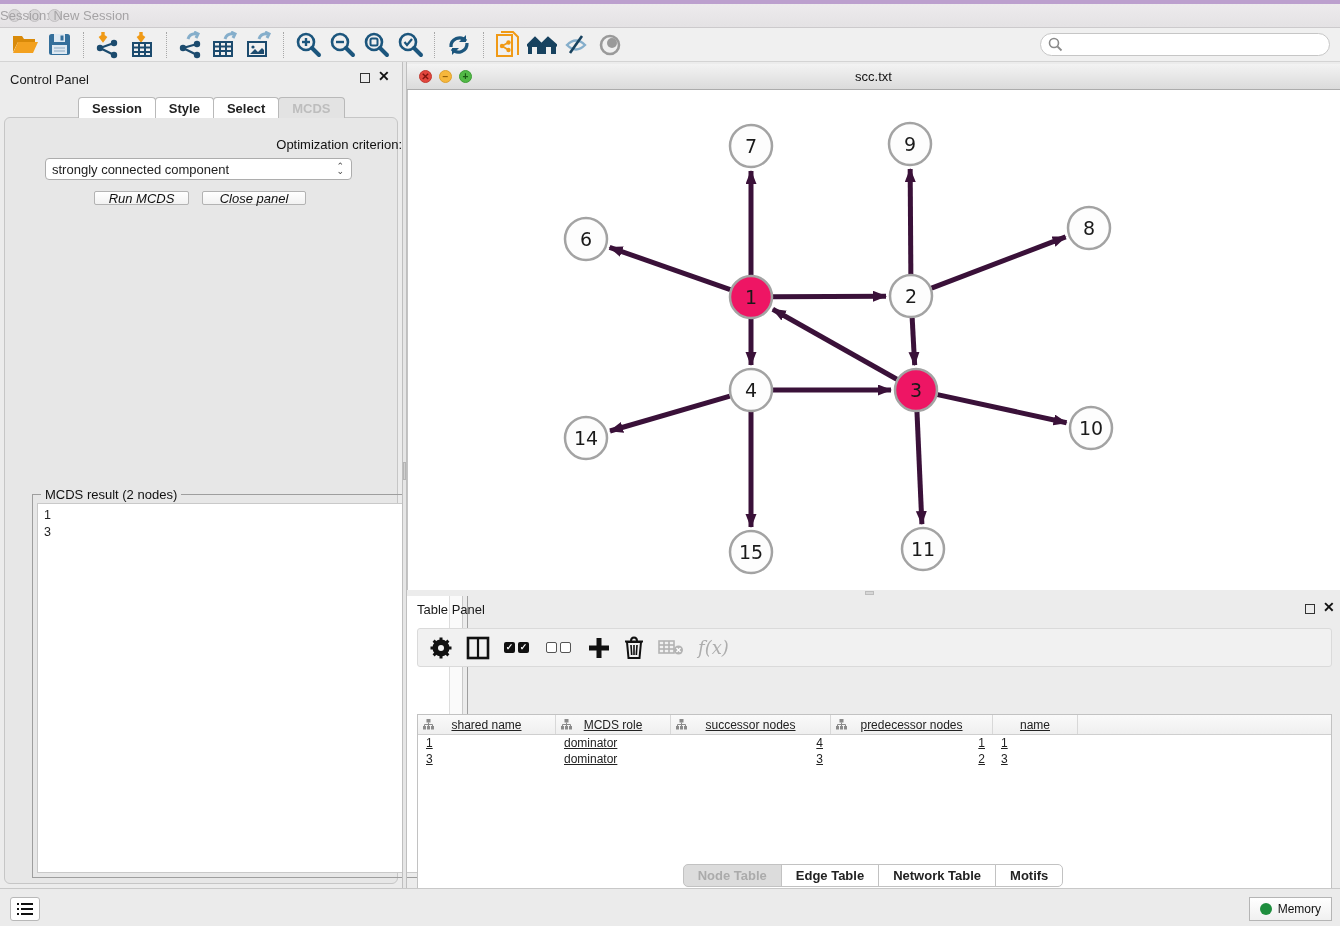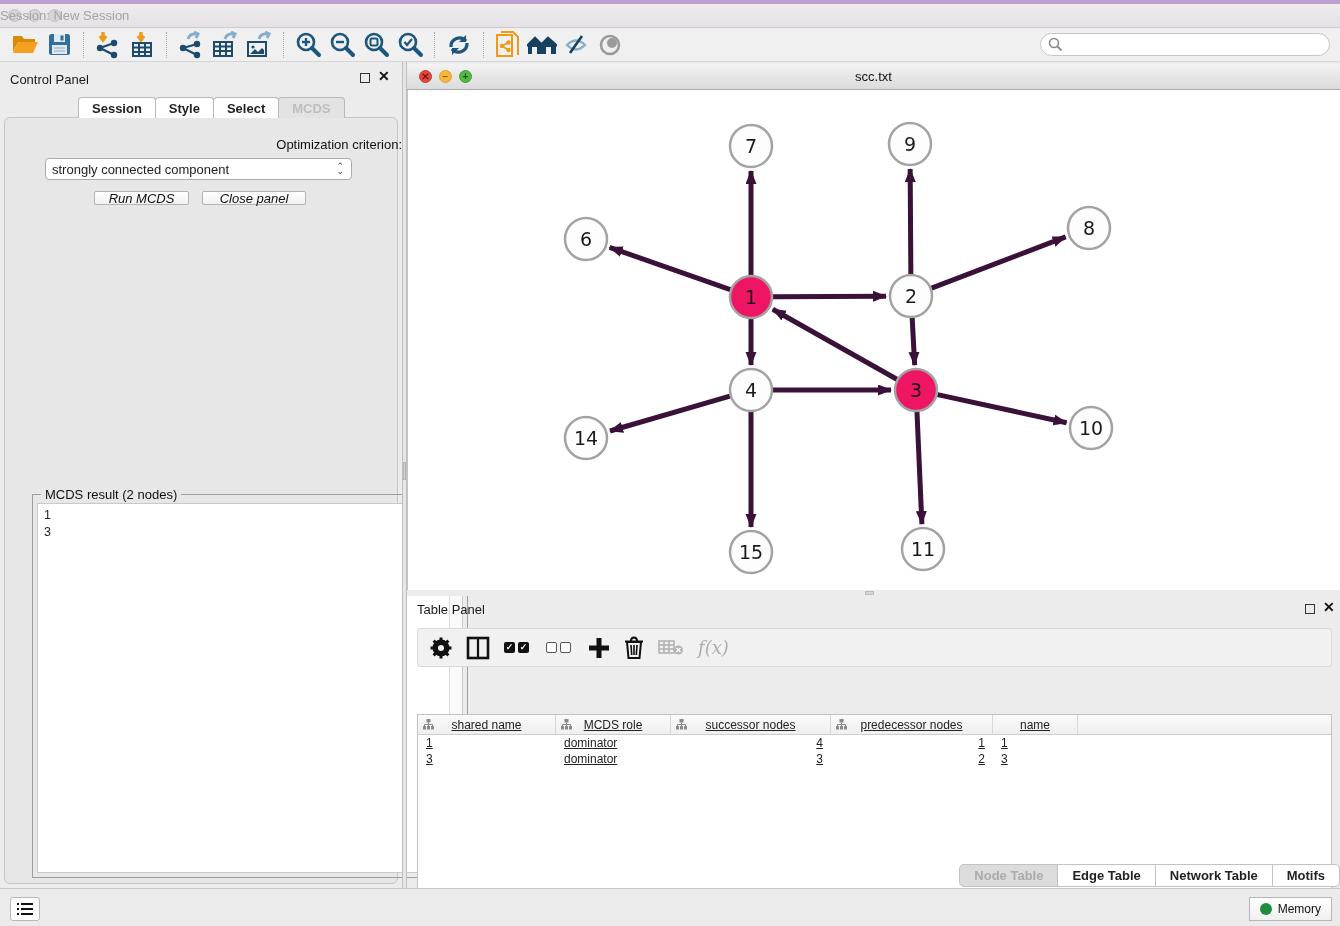--- a/index.html
+++ b/index.html
@@ -59,21 +59,21 @@
   .chk { width:11px; height:11px; display:inline-block; margin-right:3px; border-radius:2px; }
   .chk.on { background:#111; color:#fff; font-size:9px; line-height:11px; text-align:center; font-weight:bold; }
   .chk.off { background:#fff; border:1.5px solid #555; }
   #fx-label { font-family:"DejaVu Serif", serif; font-style:italic; font-size:18px; color:#ADADAD; }
   #data-table { left:417px; top:714px; width:915px; height:182px; background:#fff; border:1px solid #C2C2C2;text-decoration:underline; }
   #thead { display:flex; height:20px; border-bottom:1px solid #CFCFCF; background:linear-gradient(#FAFAFA,#EFEFEF); }
   .th { display:flex; align-items:center; border-right:1px solid #D8D8D8; font-size:12px; color:#222; position:relative; justify-content:center; }
   .th .tree-ic { position:absolute; left:5px; }
   .trow { display:flex; height:16px; font-size:12px; align-items:center; }
   .td { padding:0 8px; overflow:hidden; white-space:nowrap; }
-  #tp-tabs { left:407px; top:864px; width:933px; display:flex; justify-content:flex-end; }
+  #tp-tabs { left:407px; top:864px; width:933px; display:flex; justify-content:center; }
   .tp-tab { height:23px; border:1px solid #C2C2C2; background:#fff; display:flex; align-items:center; padding:0 14px; font-weight:600; font-size:13px; margin-left:-1px; }
   .tp-tab:first-child { border-radius:5px 0 0 5px; }
   .tp-tab:last-child { border-radius:0 5px 5px 0; }
   .tp-tab.sel { background:#DCDCDC; color:#ABABAB; }
 
   
   #statusbar { left:0; top:888px; width:1340px; height:38px; background:#EBEBEB; border-top:1px solid #C8C8C8; }
   #list-btn { position:absolute; left:10px; top:8px; width:30px; height:24px; background:#fff; border:1px solid #B8B8B8; border-radius:3px; display:flex; align-items:center; justify-content:center; }
   #memory-btn { position:absolute; right:8px; top:8px; height:24px; background:linear-gradient(#FFFFFF,#F0F0F0); border:1px solid #B5B5B5; border-radius:0; display:flex; align-items:center; padding:0 10px; font-size:12px; color:#111; }
   #memory-btn .dot { width:12px; height:12px; border-radius:50%; background:#1E8E3E; margin-right:6px; }

